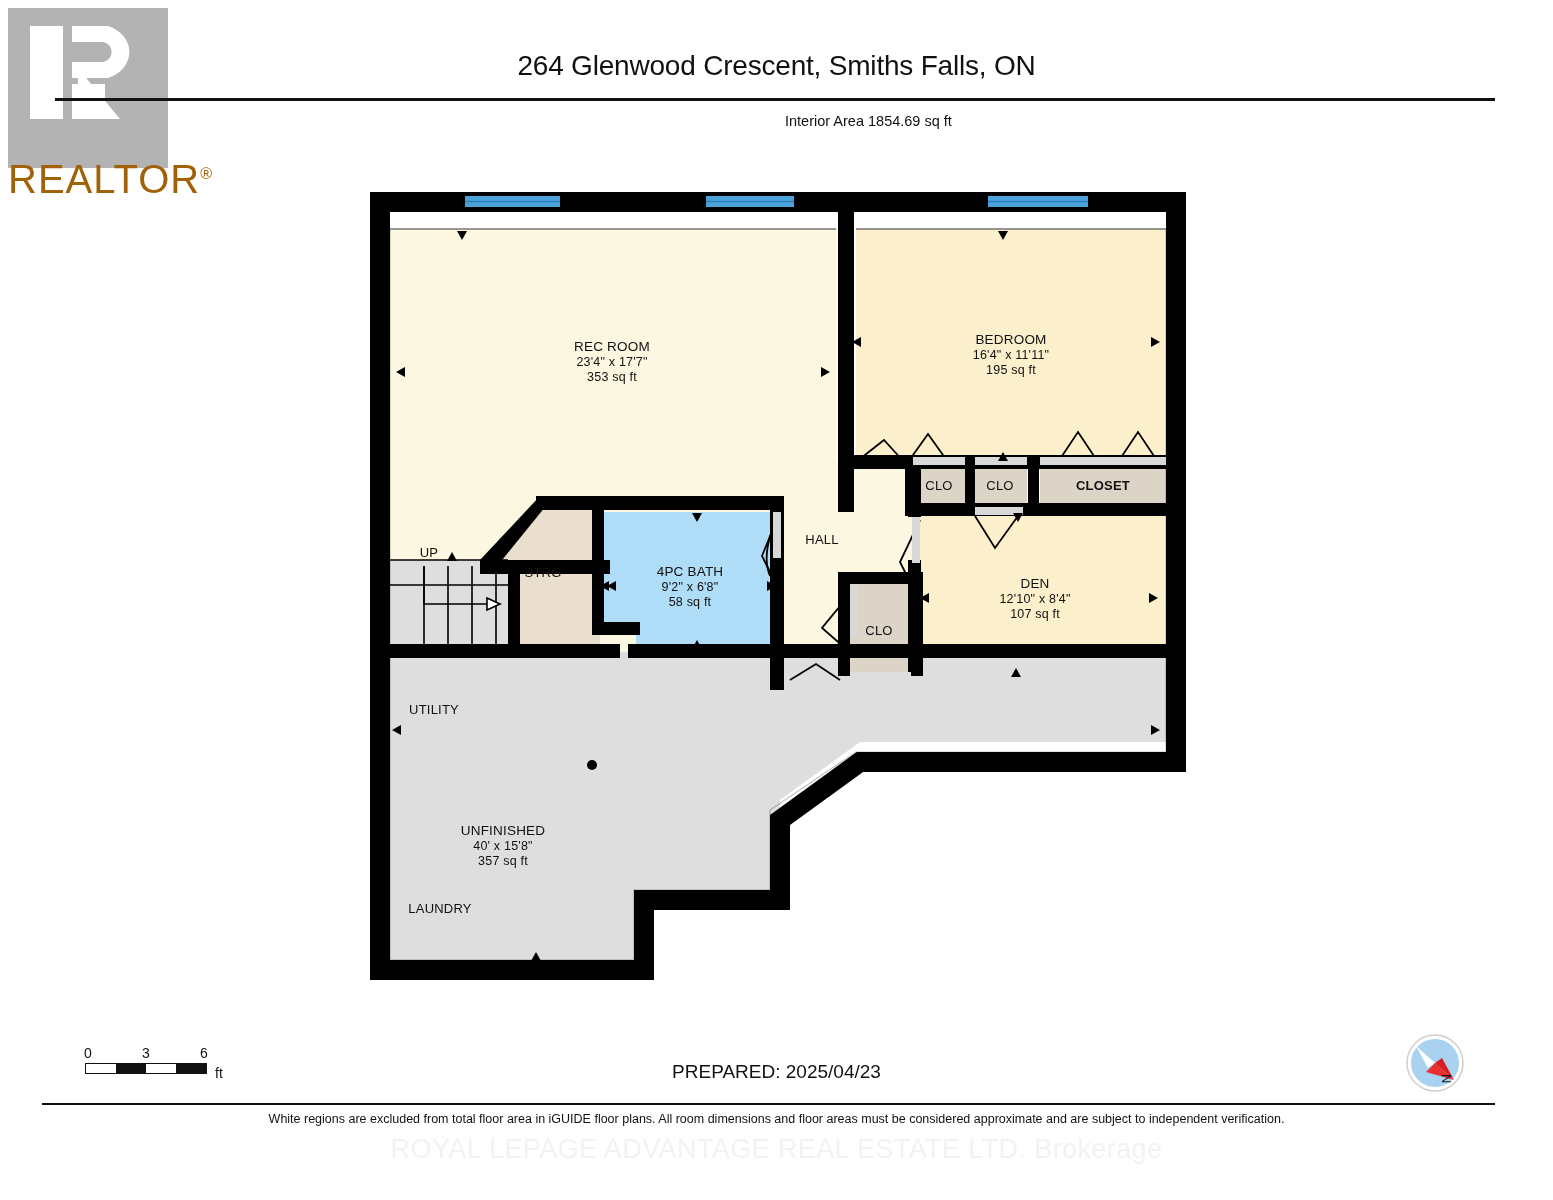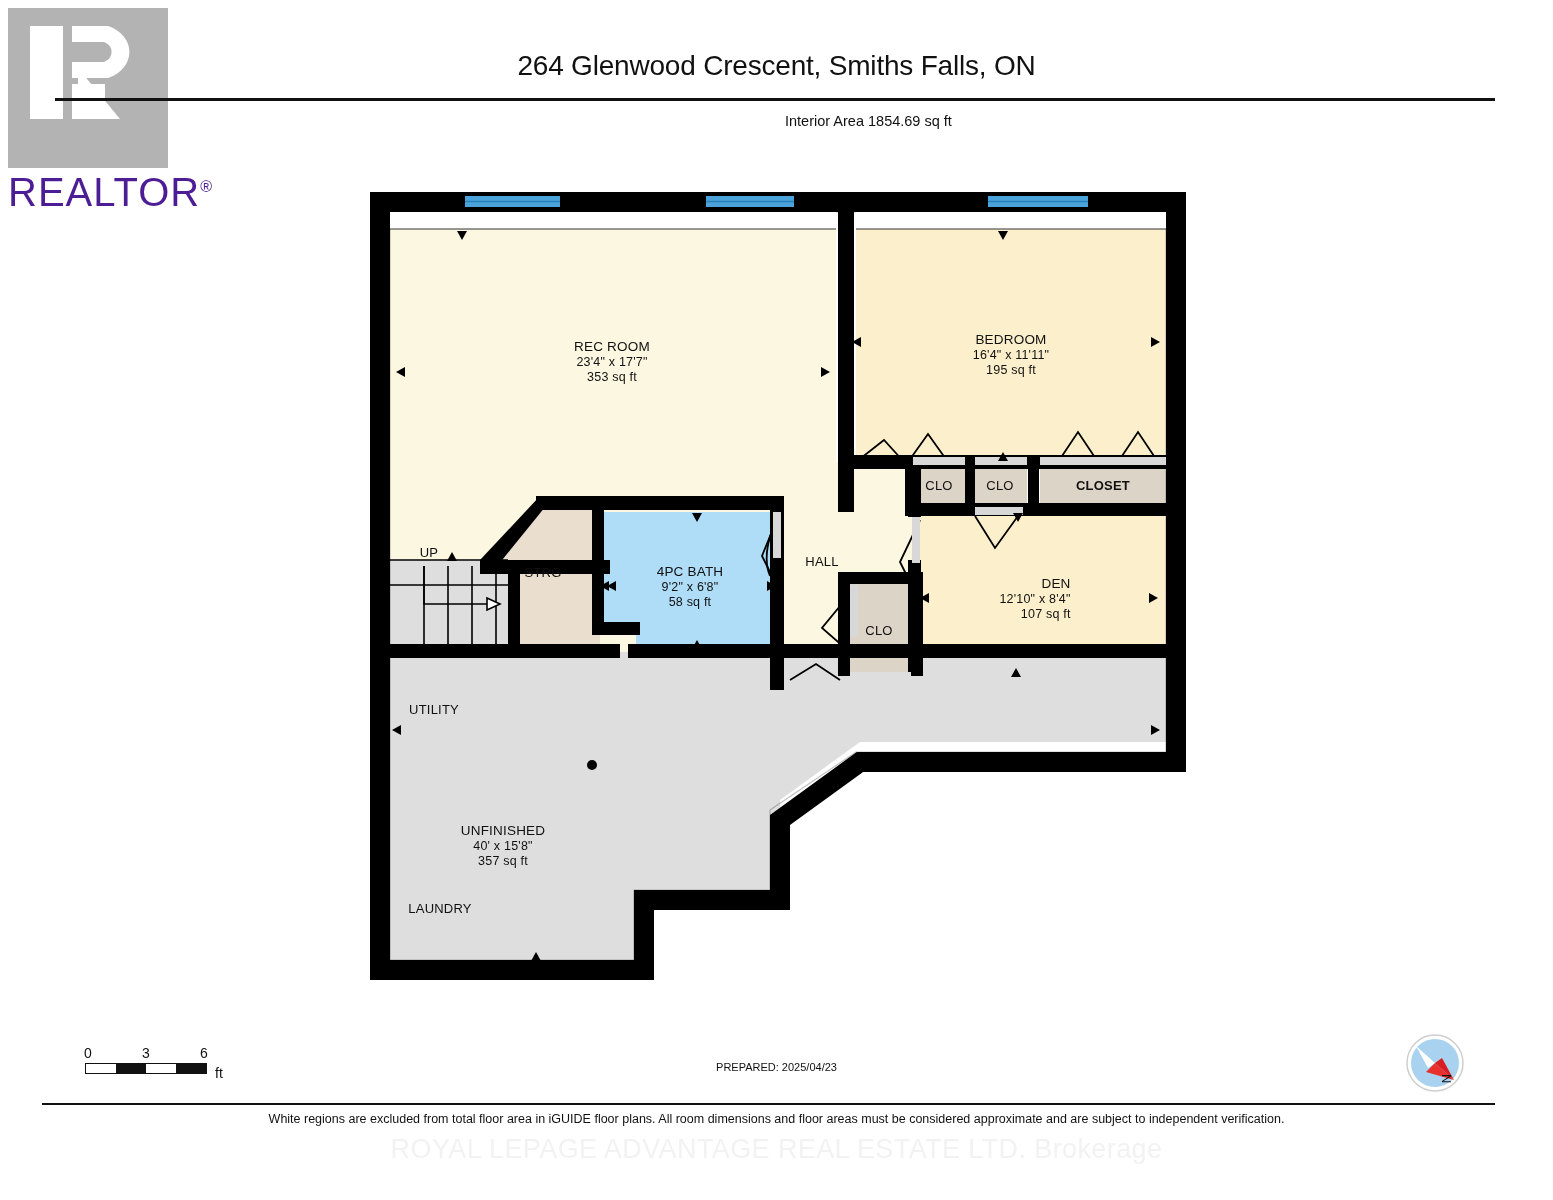--- a/index.html
+++ b/index.html
@@ -6,22 +6,22 @@
   body{
     width:1553px;height:1200px;position:relative;overflow:hidden;
     font-family:"Liberation Sans","DejaVu Sans",sans-serif;
     color:#111;
   }
 
   
   #realtor-logo{position:absolute;left:8px;top:8px;width:190px;height:200px;}
   #realtor-logo .rbox{position:absolute;left:0;top:0;width:160px;height:160px;background:#b3b3b3;}
   #realtor-logo .rword{
-    position:absolute;left:0;top:157px;width:190px;
-    font-size:40px;letter-spacing:1px;color:#4c1d95;font-weight:400;
+    position:absolute;left:0;top:144px;width:190px;
+    font-size:40px;letter-spacing:1px;color:#a16207;font-weight:400;
     font-family:"Liberation Sans",sans-serif;line-height:44px;text-align:center;
   }
   #realtor-logo .rsup{font-size:16px;vertical-align:super;}
 
   
   #page-title{
     position:absolute;left:0;top:50px;width:1553px;text-align:center;
     font-size:28px;font-weight:normal;letter-spacing:-0.2px;
   }
   #title-rule{position:absolute;left:55px;top:98px;width:1440px;height:3px;background:#111;}
@@ -53,21 +53,21 @@
   #scalebar .nums{position:relative;height:18px;}
   #scalebar .nums span{position:absolute;font-size:14px;transform:translateX(-50%);}
   #scalebar .bar{display:flex;width:122px;height:11px;border:1px solid #111;box-sizing:border-box;}
   #scalebar .bar i{flex:1;display:block;}
   #scalebar .bar i.b{background:#111;}
   #scalebar .ftu{position:absolute;left:130px;top:20px;font-size:14px;}
 
   
   #prepared{
     position:absolute;left:0;top:1061px;width:1553px;text-align:center;
-    font-size:11px;
+    font-size:19px;
   }
 
   
   #compass{position:absolute;left:1402px;top:1030px;width:70px;height:70px;}
   #compass .nlab{
     position:absolute;left:52px;top:44px;font-size:13px;
     transform:rotate(90deg);transform-origin:left top;color:#111;
   }
 
   
@@ -268,33 +268,33 @@
   <div class="dim">16'4" x 11'11"</div>
   <div class="sf">195 sq ft</div>
 </div>
 
 <div class="rlabel" style="left:690px;top:564px;">
   <div class="nm">4PC BATH</div>
   <div class="dim">9'2" x 6'8"</div>
   <div class="sf">58 sq ft</div>
 </div>
 
-<div class="rlabel" style="left:1035px;top:576px;text-align:right;">
+<div class="rlabel" style="left:1035px;top:576px;">
   <div class="nm">DEN</div>
   <div class="dim">12'10" x 8'4"</div>
   <div class="sf">107 sq ft</div>
 </div>
 
 <div class="rlabel" style="left:503px;top:823px;">
   <div class="nm">UNFINISHED</div>
   <div class="dim">40' x 15'8"</div>
   <div class="sf">357 sq ft</div>
 </div>
 
-<div class="slabel" style="left:822px;top:554px;text-align:center;">HALL</div>
+<div class="slabel" style="left:822px;top:532px;text-align:center;">HALL</div>
 <div class="slabel" style="left:543px;top:565px;">STRG</div>
 <div class="slabel" style="left:429px;top:545px;">UP</div>
 <div class="slabel" style="left:434px;top:702px;">UTILITY</div>
 <div class="slabel" style="left:440px;top:901px;">LAUNDRY</div>
 <div class="slabel" style="left:939px;top:478px;">CLO</div>
 <div class="slabel" style="left:1000px;top:478px;">CLO</div>
 <div class="slabel" style="left:1103px;top:478px;font-weight:bold;">CLOSET</div>
 <div class="slabel" style="left:879px;top:623px;">CLO</div>
 </div>
 

